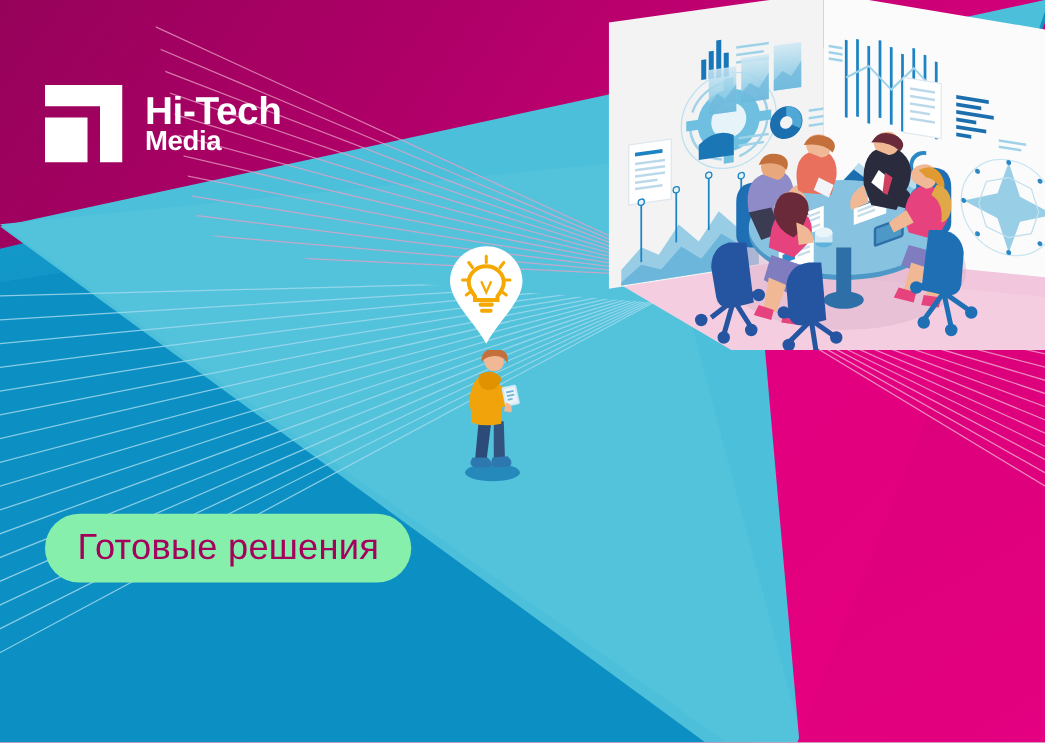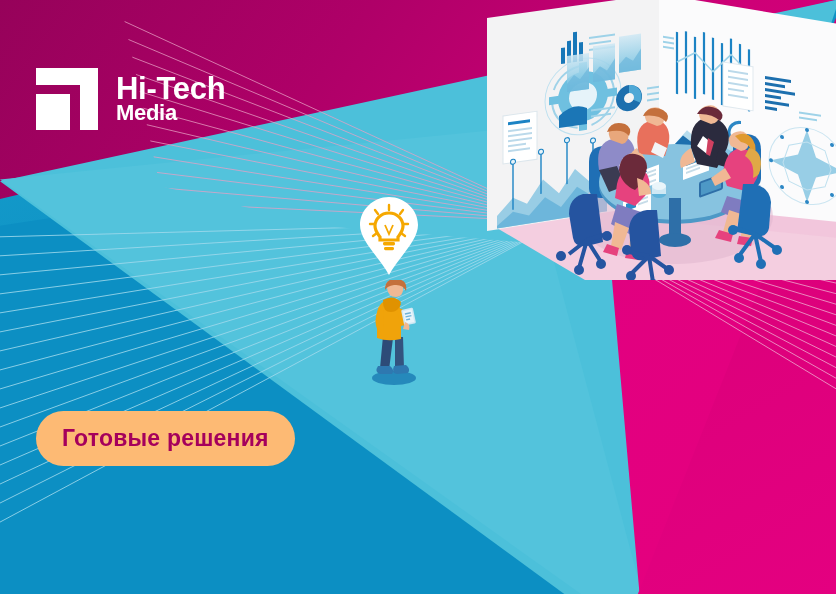--- a/index.html
+++ b/index.html
@@ -65,25 +65,25 @@
     display:flex; align-items:center; gap:18px;
   }
   #logo-mark { width:62px; height:62px; flex:0 0 auto; }
   #logo-text { color:#fff; line-height:0.95; }
   .logo-line1 { font-size:31px; font-weight:600; letter-spacing:-0.3px; }
   .logo-line2 { font-size:22px; font-weight:600; letter-spacing:-0.3px; }
 
   
   #headline { position:absolute; left:36px; top:411px; }
   .pill {
-    background:#fdba74;
+    background:#86efac;
     border-radius:40px;
     color:#A5005C;
-    font-weight:700;
-    font-size:23px;
+    font-weight:400;
+    font-size:29px;
     letter-spacing:0.2px;
     display:inline-flex;
     align-items:center;
     height:55px;
     padding:0 26px;
     white-space:nowrap;
   }
   .pill-row { display:block; }
 </style>
 </head>

